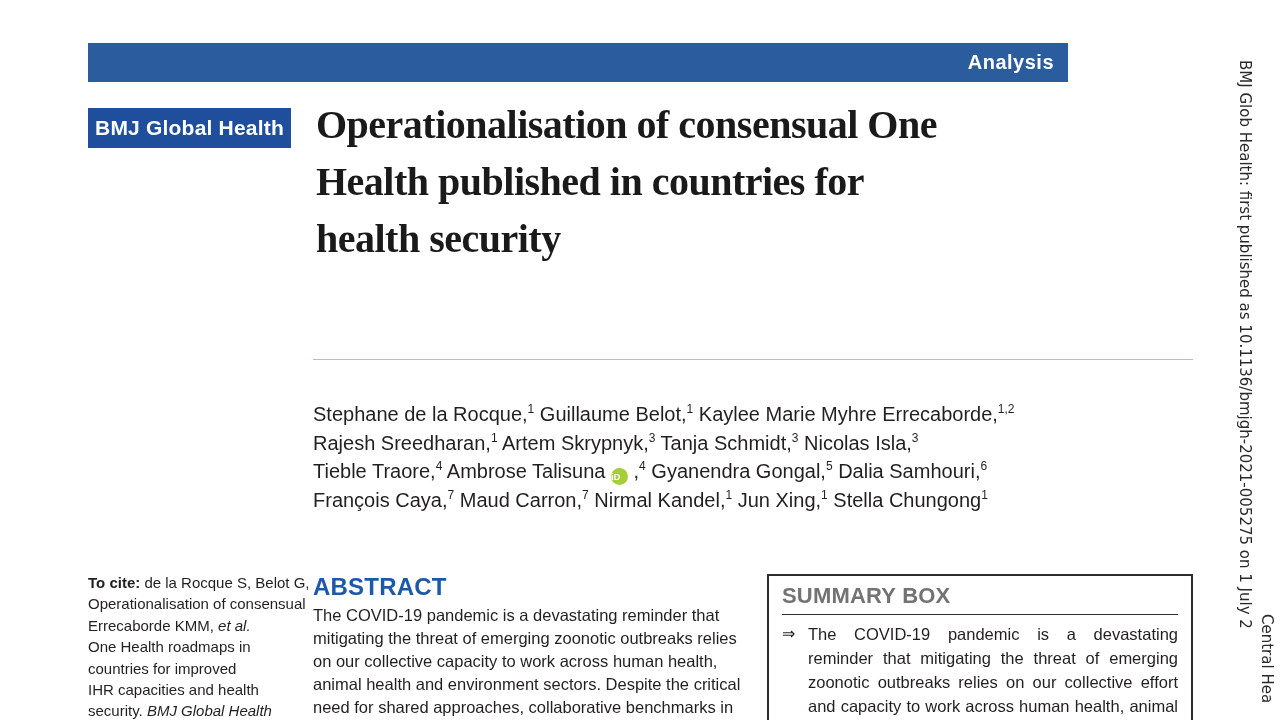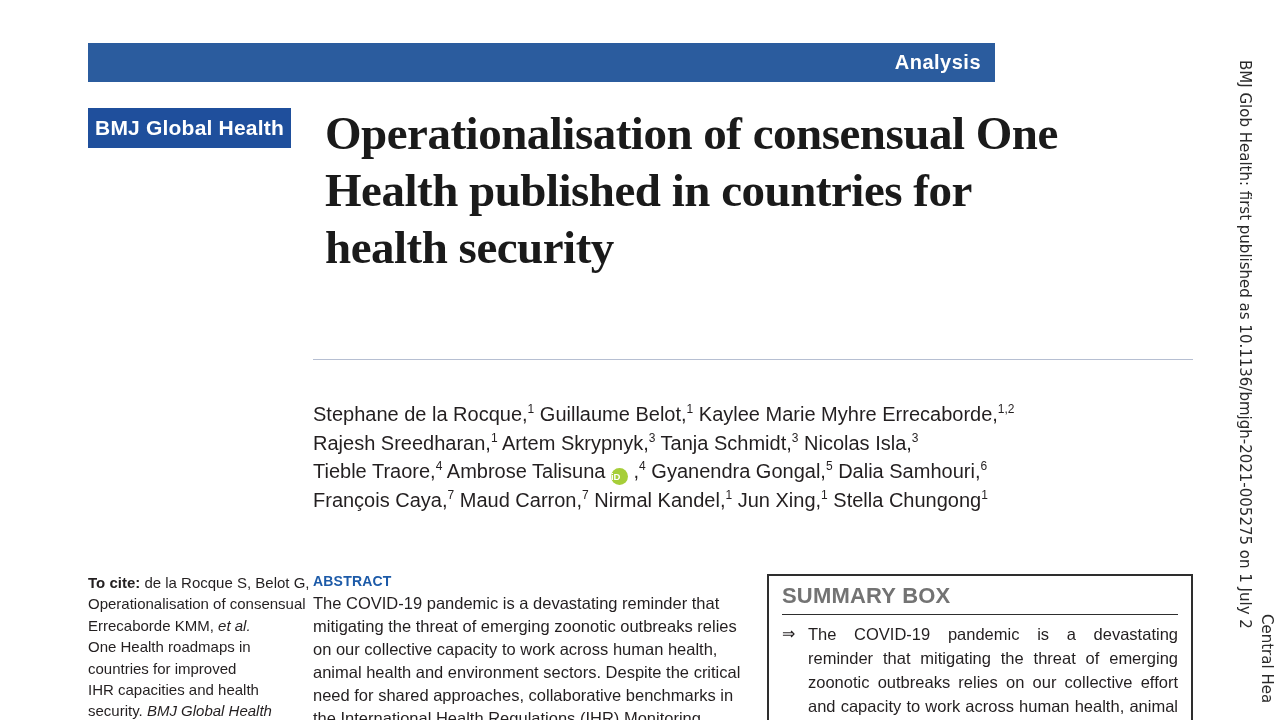--- a/index.html
+++ b/index.html
@@ -5,42 +5,42 @@
   html,body{margin:0;padding:0;background:#ffffff;}
   .page{
     position:relative;width:1280px;height:720px;overflow:hidden;
     background:#ffffff;font-family:"Liberation Sans",sans-serif;color:#231f20;
   }
   .b{font-weight:bold;}
   .i{font-style:italic;}
 
   
   .top-banner{
-    position:absolute;left:88px;top:43px;width:907px;height:39px;
+    position:absolute;left:88px;top:43px;width:980px;height:39px;
     background:var(--banner-blue,#2b5c9e);
     display:flex;align-items:center;justify-content:flex-end;
   }
   .banner-label{
     color:#ffffff;font-weight:bold;font-size:20px;letter-spacing:0.5px;
     padding-right:14px;
   }
 
   
   .logo-box{
     position:absolute;left:88px;top:108px;width:203px;height:40px;
     background:var(--logo-blue,#1f4f9c);
     display:flex;align-items:center;justify-content:center;
   }
   .logo-box span{color:#ffffff;font-weight:bold;font-size:21px;letter-spacing:0.2px;}
 
   
   .article-title{
-    position:absolute;left:313px;top:93px;width:870px;margin:12px;
+    position:absolute;left:313px;top:93px;width:870px;margin:3px;
     font-family:"Liberation Serif",serif;font-weight:bold;
-    font-size:47px;line-height:57px;letter-spacing:-0.5px;color:#1a1a1a;
+    font-size:40px;line-height:57px;letter-spacing:-0.5px;color:#1a1a1a;
   }
 
   
   .title-rule{
     position:absolute;left:313px;top:359px;width:880px;height:1px;
     background:var(--rule-gray,#b6bfd2);
   }
 
   
   .authors{
@@ -58,21 +58,21 @@
   
   .cite-block{
     position:absolute;left:88px;top:572px;width:222px;
     font-size:15px;line-height:21.4px;color:#231f20;
   }
   .cite-block .tline{white-space:nowrap;}
 
   
   .abstract-col{position:absolute;left:313px;top:573px;width:434px;}
   .abstract-heading{
-    margin:0 0 3px 0;font-size:14px;font-weight:bold;
+    margin:0 0 3px 0;font-size:24px;font-weight:bold;
     color:var(--heading-blue,#1c5aa8);letter-spacing:0.2px;
   }
   .abstract-body{
     margin:0;font-size:16.5px;line-height:23px;color:#231f20;text-align:left;
   }
 
   
   .summary-box{
     position:absolute;left:767px;top:574px;width:426px;height:160px;
     border:2px solid #2e2e2e;box-sizing:border-box;padding:7px 13px 0 13px;

